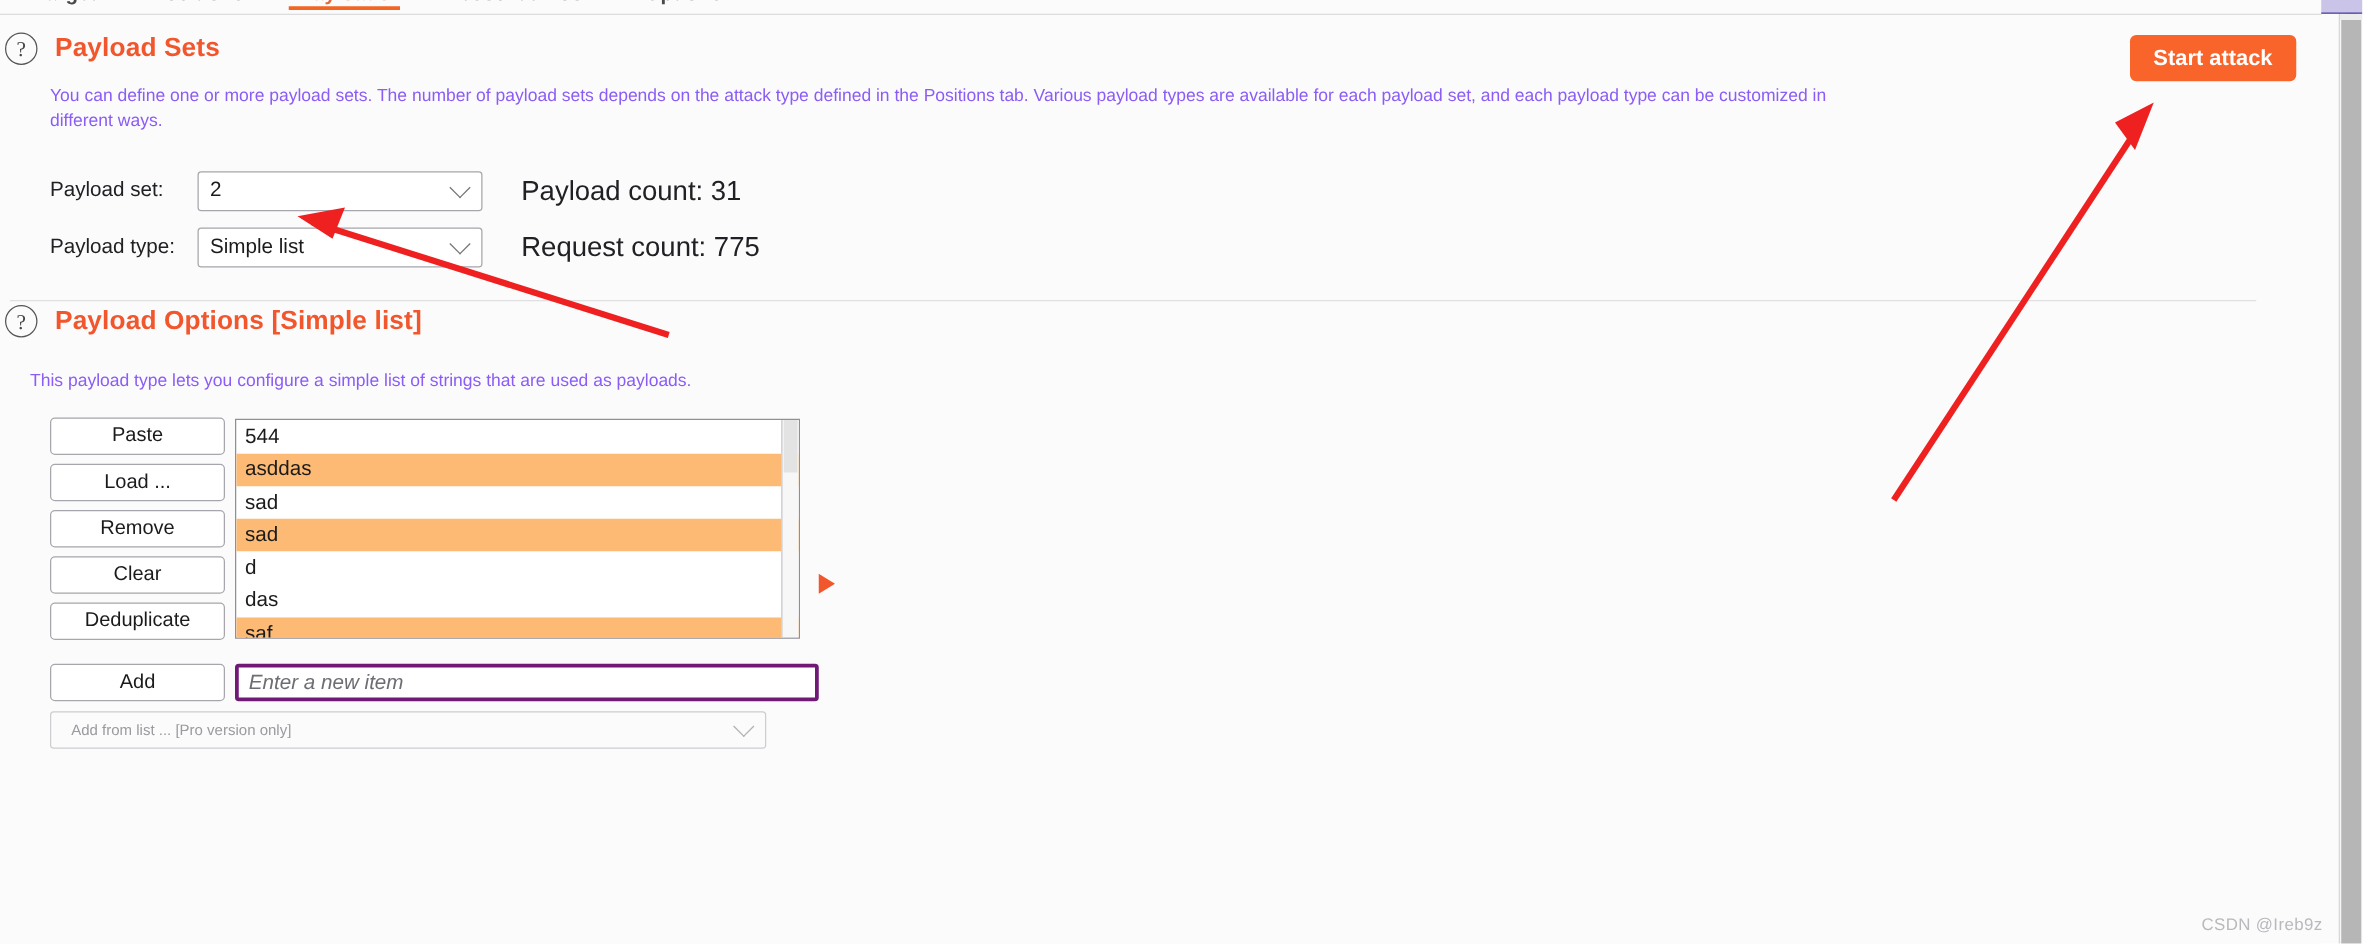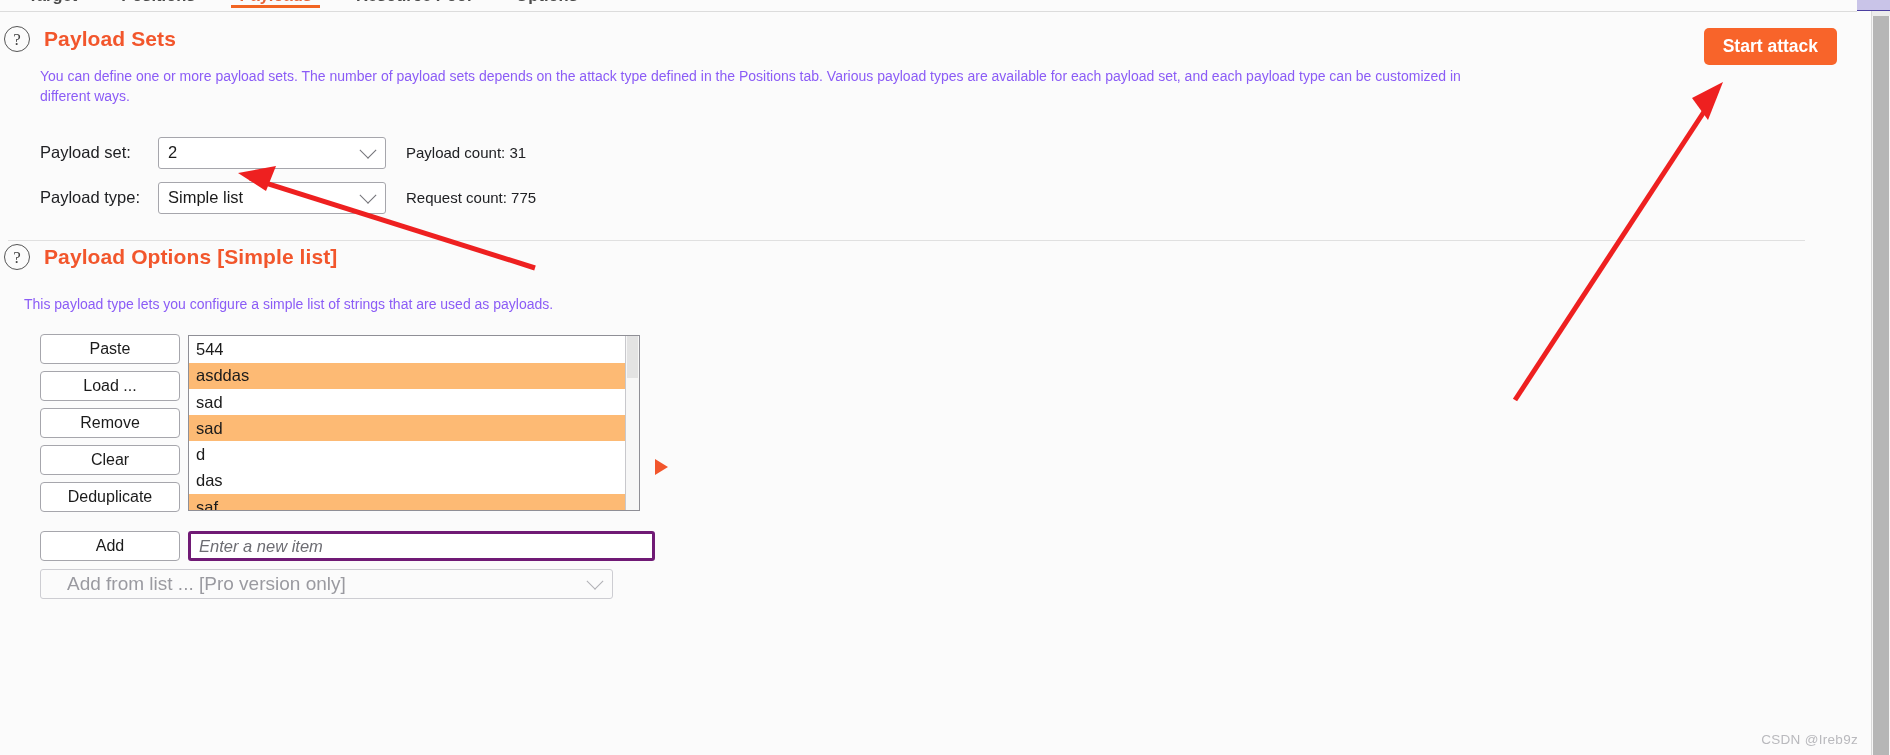--- a/index.html
+++ b/index.html
@@ -143,23 +143,23 @@
   }
   .combo .chev {
     position: absolute;
     right: 11px;
     width: 11px; height: 11px;
     border-right: 1.5px solid #737379;
     border-bottom: 1.5px solid #737379;
     transform: rotate(45deg) translate(-2px,-2px);
   }
   .count-text {
-    font-size: 15px;
+    font-size: 22px;
     color: #202124;
-    margin-left: 20px;
+    margin-left: 31px;
   }
 
   
   #payload-options {
     position: absolute;
     left: 4px; top: 232px;
     width: 1800px;
   }
   .opts-body { margin-top: 24px; margin-left: 20px; }
 
@@ -260,22 +260,22 @@
     margin-top: 8px;
     position: relative;
     width: 573px;
     height: 30px;
     background: #fbfbfb;
     border: 1px solid #cdcdd2;
     border-radius: 3px;
     box-sizing: border-box;
     display: flex;
     align-items: center;
-    padding-left: 26px;
-    font-size: 19px;
+    padding-left: 16px;
+    font-size: 12px;
     color: #9a9aa0;
     cursor: default;
   }
   .addlist-combo .chev {
     position: absolute;
     right: 11px;
     width: 11px; height: 11px;
     border-right: 1.5px solid #b0b0b5;
     border-bottom: 1.5px solid #b0b0b5;
     transform: rotate(45deg) translate(-2px,-2px);

